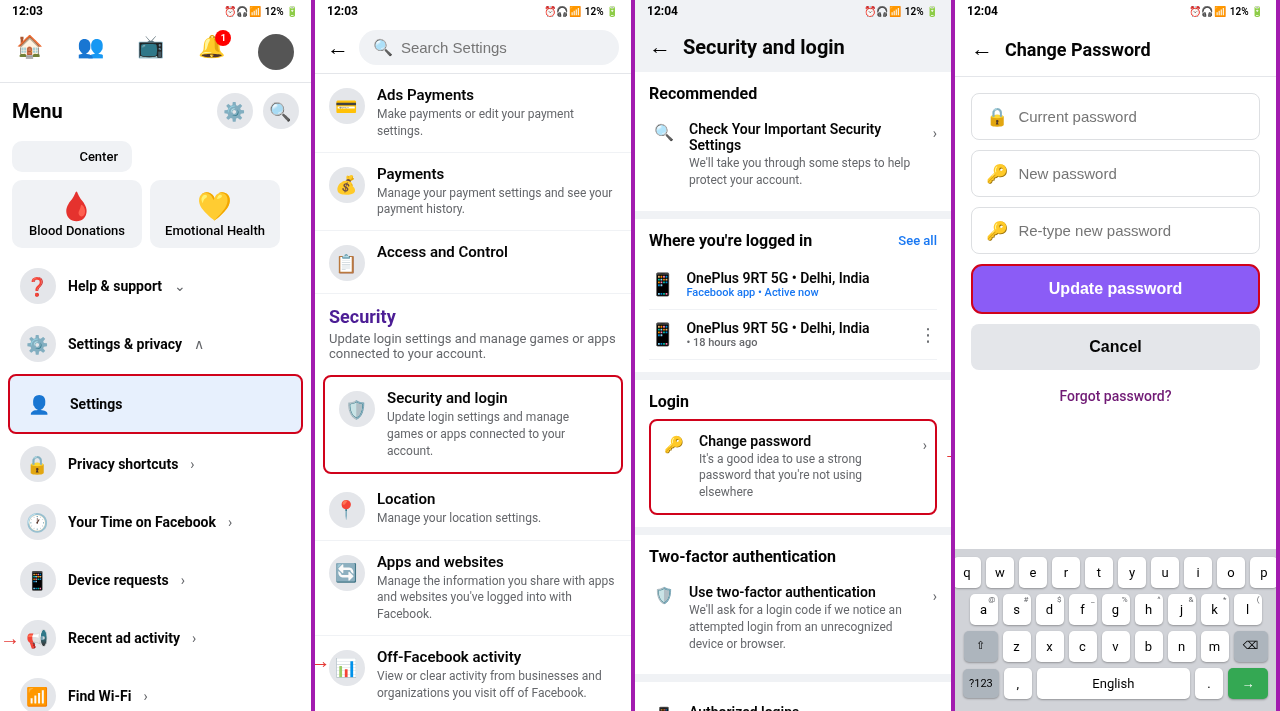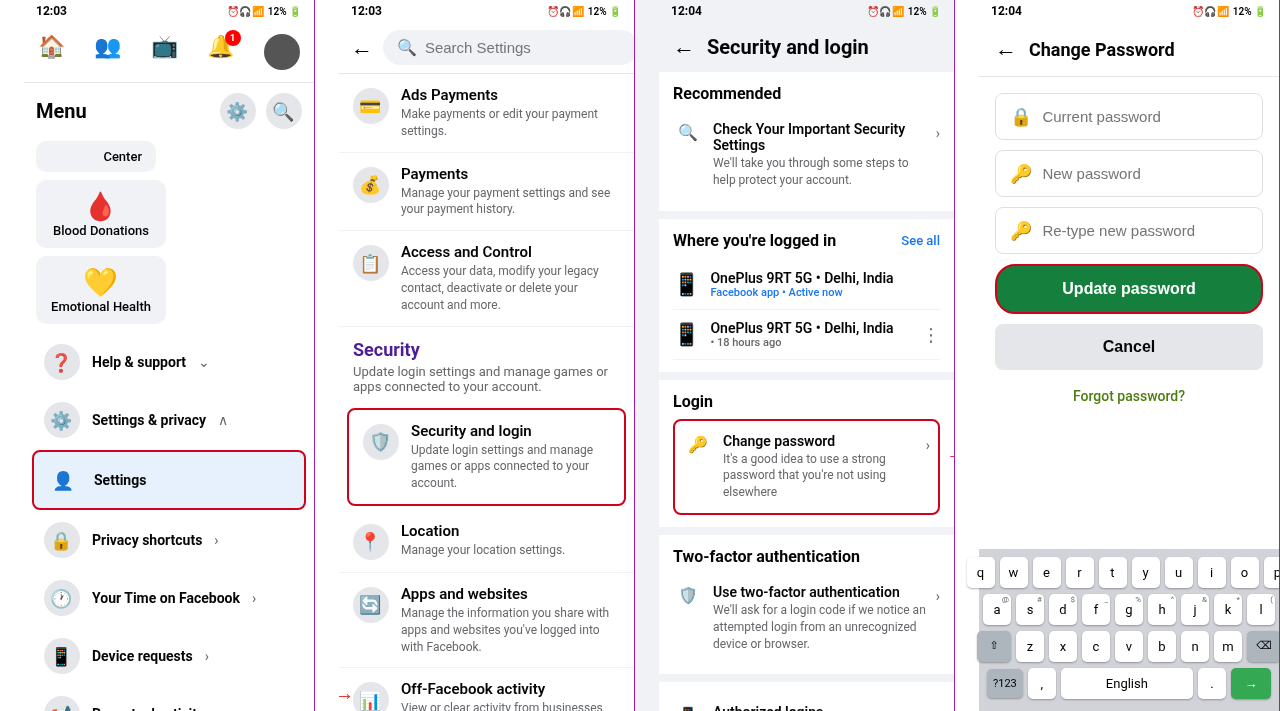--- a/index.html
+++ b/index.html
@@ -12,22 +12,21 @@
       background: #f0f2f5;
     }
 
     
     .panel {
       height: 711px;
       overflow: hidden;
       display: flex;
       flex-direction: column;
       background: #fff;
-      border-right: 1px solid #a21caf;
-      padding-left: 24px;
+      border-right: 4px solid #a21caf;
     }
 
     
     .panel-1 {
       width: 315px;
       background: #fff;
     }
 
     
     .panel-2 {
@@ -413,24 +412,24 @@
       flex: 1;
       color: #65676b;
       background: transparent;
     }
 
     .p4-input-icon { color: #65676b; font-size: 18px; }
 
     .p4-btn-update {
       width: 100%;
       padding: 14px;
-      background: #15803d;
+      background: #8b5cf6;
       color: white;
       border: 2px solid #d0021b;
-      border-radius: 20px;
+      border-radius: 11px;
       font-size: 16px;
       font-weight: 600;
       cursor: pointer;
       margin-bottom: 10px;
     }
 
     .p4-btn-cancel {
       width: 100%;
       padding: 14px;
       background: #e4e6ea;
@@ -438,21 +437,21 @@
       border: none;
       border-radius: 8px;
       font-size: 16px;
       font-weight: 600;
       cursor: pointer;
       margin-bottom: 10px;
     }
 
     .p4-forgot {
       text-align: center;
-      color: #4d7c0f;
+      color: #701a75;
       font-size: 14px;
       font-weight: 500;
       cursor: pointer;
       padding: 8px;
     }
 
     
     .keyboard {
       background: #d1d3d8;
       padding: 8px 4px 12px;
@@ -651,21 +650,20 @@
       <div class="settings-text">
         <div class="settings-title">Payments</div>
         <div class="settings-desc">Manage your payment settings and see your payment history.</div>
       </div>
     </div>
 
     <div class="settings-item">
       <div class="settings-icon">📋</div>
       <div class="settings-text">
         <div class="settings-title">Access and Control</div>
-        <div class="settings-desc">Access your data, modify your legacy contact, deactivate or delete your account and more.</div>
       </div>
     </div>
 
     <div class="settings-section-label">Security</div>
     <div class="settings-section-desc">Update login settings and manage games or apps connected to your account.</div>
 
     <div class="settings-item highlighted">
       <div class="settings-icon" style="background:#e4e6ea;">🛡️</div>
       <div class="settings-text">
         <div class="settings-title">Security and login</div>

